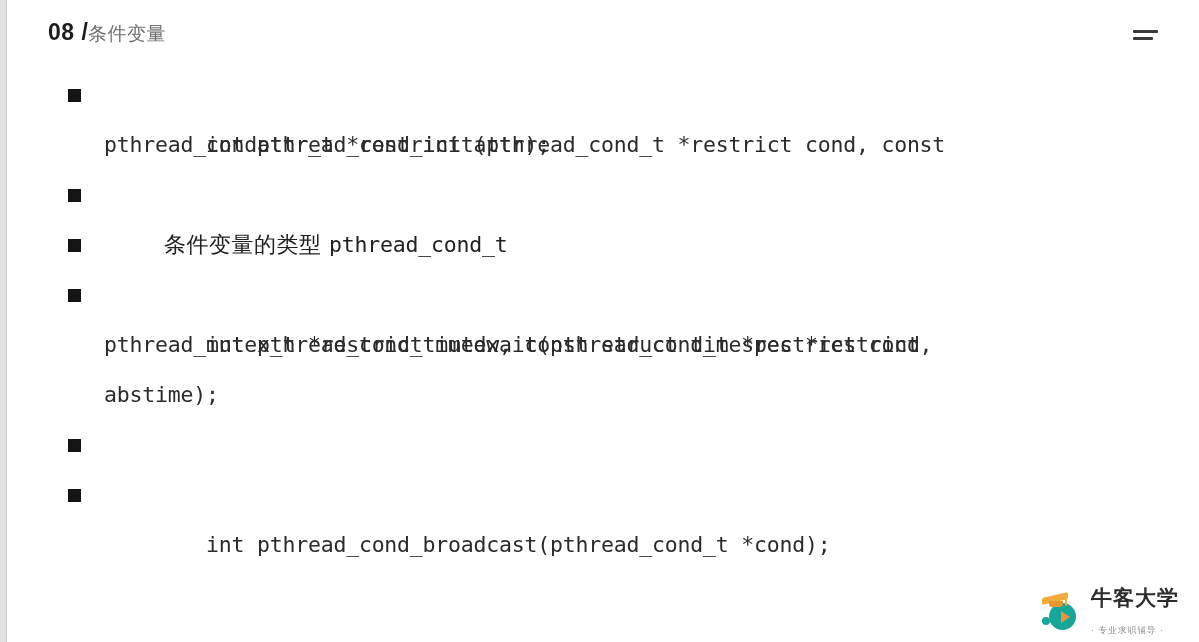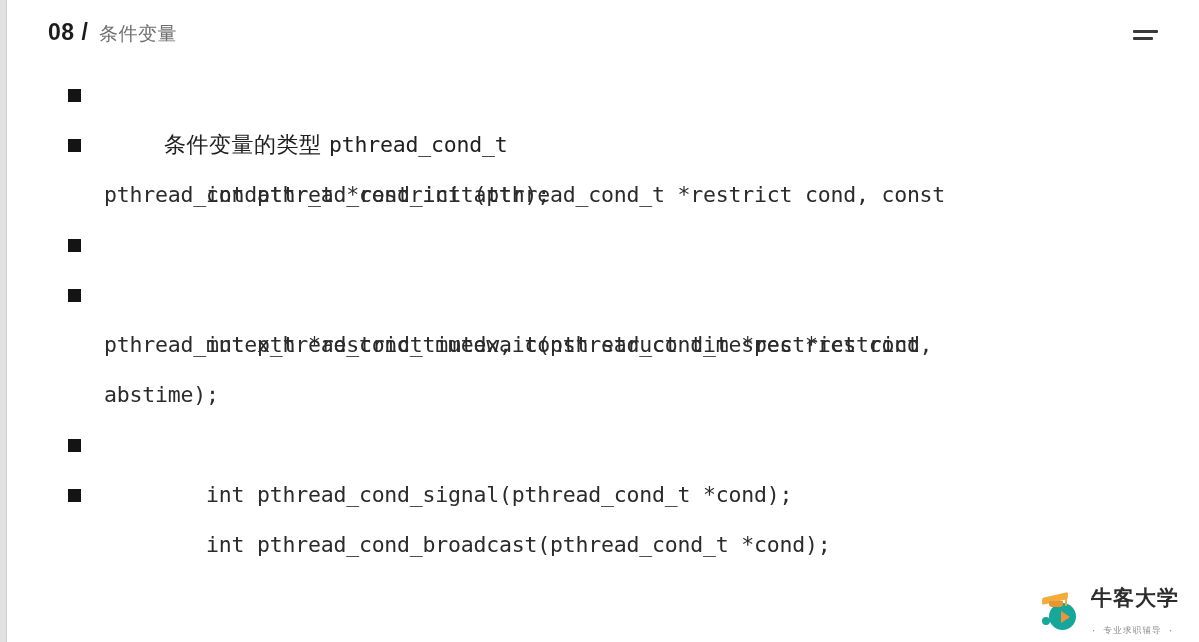--- a/index.html
+++ b/index.html
@@ -62,21 +62,20 @@
     font-size: 23px;
     font-weight: bold;
     color: #1c1c1c;
     margin-left: 7px;
   }
   .header-subject {
     font-family: "DejaVu Sans", sans-serif;
     font-size: 19px;
     font-weight: normal;
     color: #6f6f6f;
-    margin-left: 11px;
     letter-spacing: 0.5px;
   }
 
   .menu-icon {
     position: absolute;
     left: 1131px;
     top: 28px;
     width: 30px;
     height: 14px;
   }
@@ -231,21 +230,21 @@
   }
   .brand-name {
     font-family: "DejaVu Sans", sans-serif;
     font-size: 21px;
     font-weight: bold;
     color: #2d2d2d;
     letter-spacing: 1px;
     line-height: 1.05;
   }
   .brand-tag {
-    font-family: Liberation Mono, monospace;
+    font-family: Liberation Sans, sans-serif;
     font-size: 8.5px;
     color: #8a8a8a;
     letter-spacing: 1.2px;
     margin-top: 15px;
     white-space: nowrap;
   }
 </style>
 </head>
 <body>
 
@@ -262,50 +261,50 @@
 
     <div class="menu-icon">
       <span class="bar bar1"></span>
       <span class="bar bar2"></span>
     </div>
   </div>
 
   <div class="content">
 
     <div class="bullet-item">
+      <div class="line first">
+        <span class="sq-bullet"></span><span>int pthread_cond_init(pthread_cond_t *restrict cond, const</span>
+      </div>
+      <div class="line cont">pthread_condattr_t *restrict attr);</div>
+    </div>
+
+    <div class="bullet-item">
       <div class="line first cjk">
         <span class="sq-bullet"></span><span>条件变量的类型 </span><span class="mono">pthread_cond_t</span>
       </div>
     </div>
 
     <div class="bullet-item">
       <div class="line first">
-        <span class="sq-bullet"></span><span>int pthread_cond_init(pthread_cond_t *restrict cond, const</span>
-      </div>
-      <div class="line cont">pthread_condattr_t *restrict attr);</div>
-    </div>
-
-    <div class="bullet-item">
-      <div class="line first">
         <span class="sq-bullet"></span>
       </div>
     </div>
 
 
     <div class="bullet-item">
       <div class="line first">
         <span class="sq-bullet"></span><span>int pthread_cond_timedwait(pthread_cond_t *restrict cond,</span>
       </div>
       <div class="line cont">pthread_mutex_t *restrict mutex, const struct timespec *restrict</div>
       <div class="line cont">abstime);</div>
     </div>
 
     <div class="bullet-item">
       <div class="line first">
-        <span class="sq-bullet"></span><span>int pthread_cond_signal(pthread_cond_t *cond);</span>
+        <span class="sq-bullet"></span>
       </div>
     </div>
 
     <div class="bullet-item">
       <div class="line first">
         <span class="sq-bullet"></span><span>int pthread_cond_broadcast(pthread_cond_t *cond);</span>
       </div>
     </div>
 
   </div>

